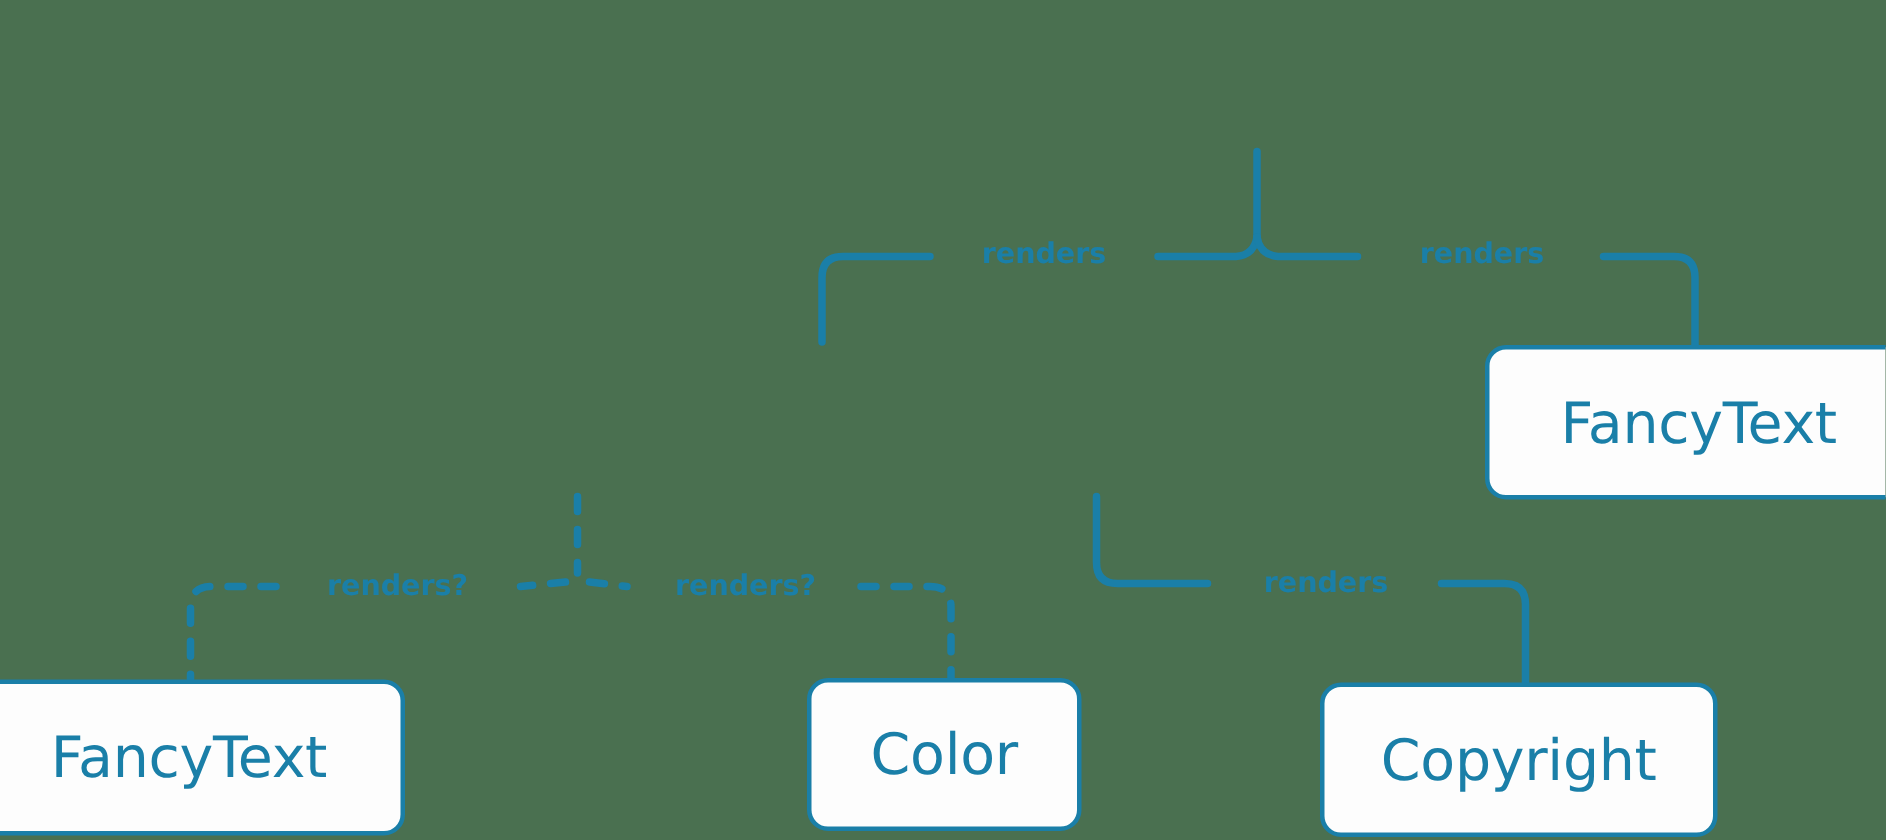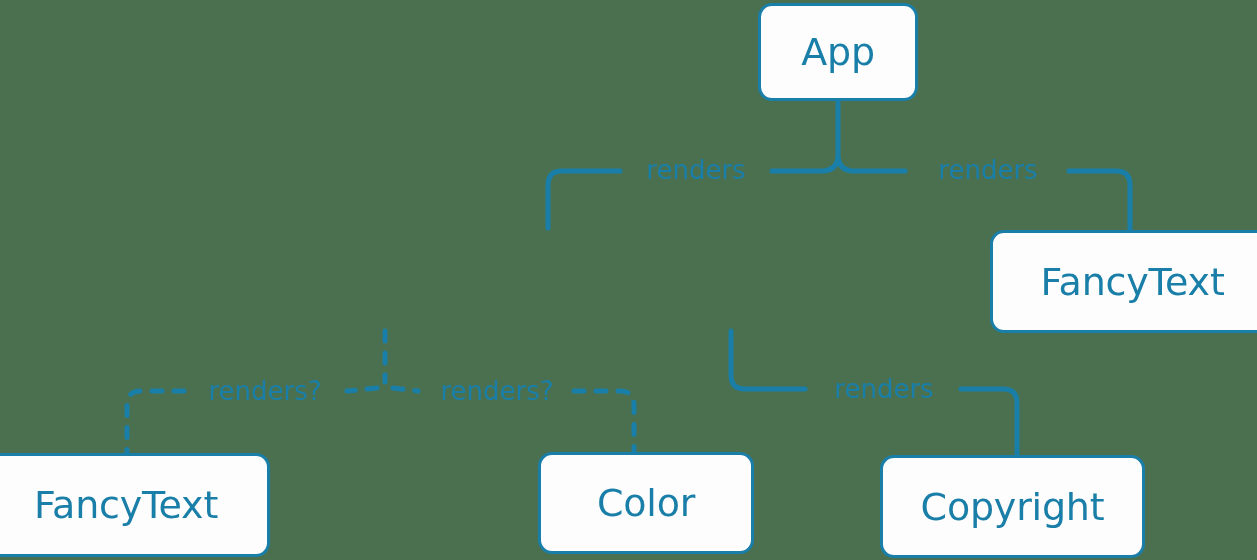--- a/index.html
+++ b/index.html
@@ -37,22 +37,22 @@
     color: #1a7fa8;
     font-size: 38px;
     font-weight: 400;
     letter-spacing: -0.2px;
     line-height: 1;
     white-space: nowrap;
   }
   .edge-label {
     position: absolute;
     color: #1a7fa8;
-    font-size: 26px;
-    font-weight: 400;
+    font-size: 19px;
+    font-weight: 700;
     line-height: 1;
     white-space: nowrap;
     transform: translate(-50%, -50%);
   }
 </style>
 </head>
 <body>
 
 <div id="diagram">
 
@@ -73,34 +73,31 @@
       <path stroke-dasharray="10 12" d="M 385 331 L 385 382"></path>
 
       <path stroke-dasharray="10 12" d="M 377 388 L 347 391"></path>
       <path stroke-dasharray="10 12" d="M 184 391 L 141 391 Q 127 391 127 405 L 127 453"></path>
 
       <path stroke-dasharray="10 12" d="M 393 388 L 418 391"></path>
       <path stroke-dasharray="10 12" d="M 574 391 L 620 391 Q 634 391 634 405 L 634 452"></path>
     </g>
   </svg>
 
-  <div class="node" style="left:758px; top:3px; width:160px; height:98px;">
-    <span>App</span>
-  </div>
 
 
   <div class="node" style="left:990px; top:230px; width:285px; height:103px;">
     <span>FancyText</span>
   </div>
 
   <div class="node" style="left:-18px; top:453px; width:288px; height:104px;">
     <span>FancyText</span>
   </div>
 
-  <div class="node" style="left:538px; top:452px; width:216px; height:102px;">
+  <div class="node" style="left:538px; top:452px; width:183px; height:102px;">
     <span>Color</span>
   </div>
 
   <div class="node" style="left:880px; top:455px; width:265px; height:103px;">
     <span>Copyright</span>
   </div>
 
   <div class="edge-label" style="left:696px; top:170px;">renders</div>
 
   <div class="edge-label" style="left:988px; top:170px;">renders</div>

